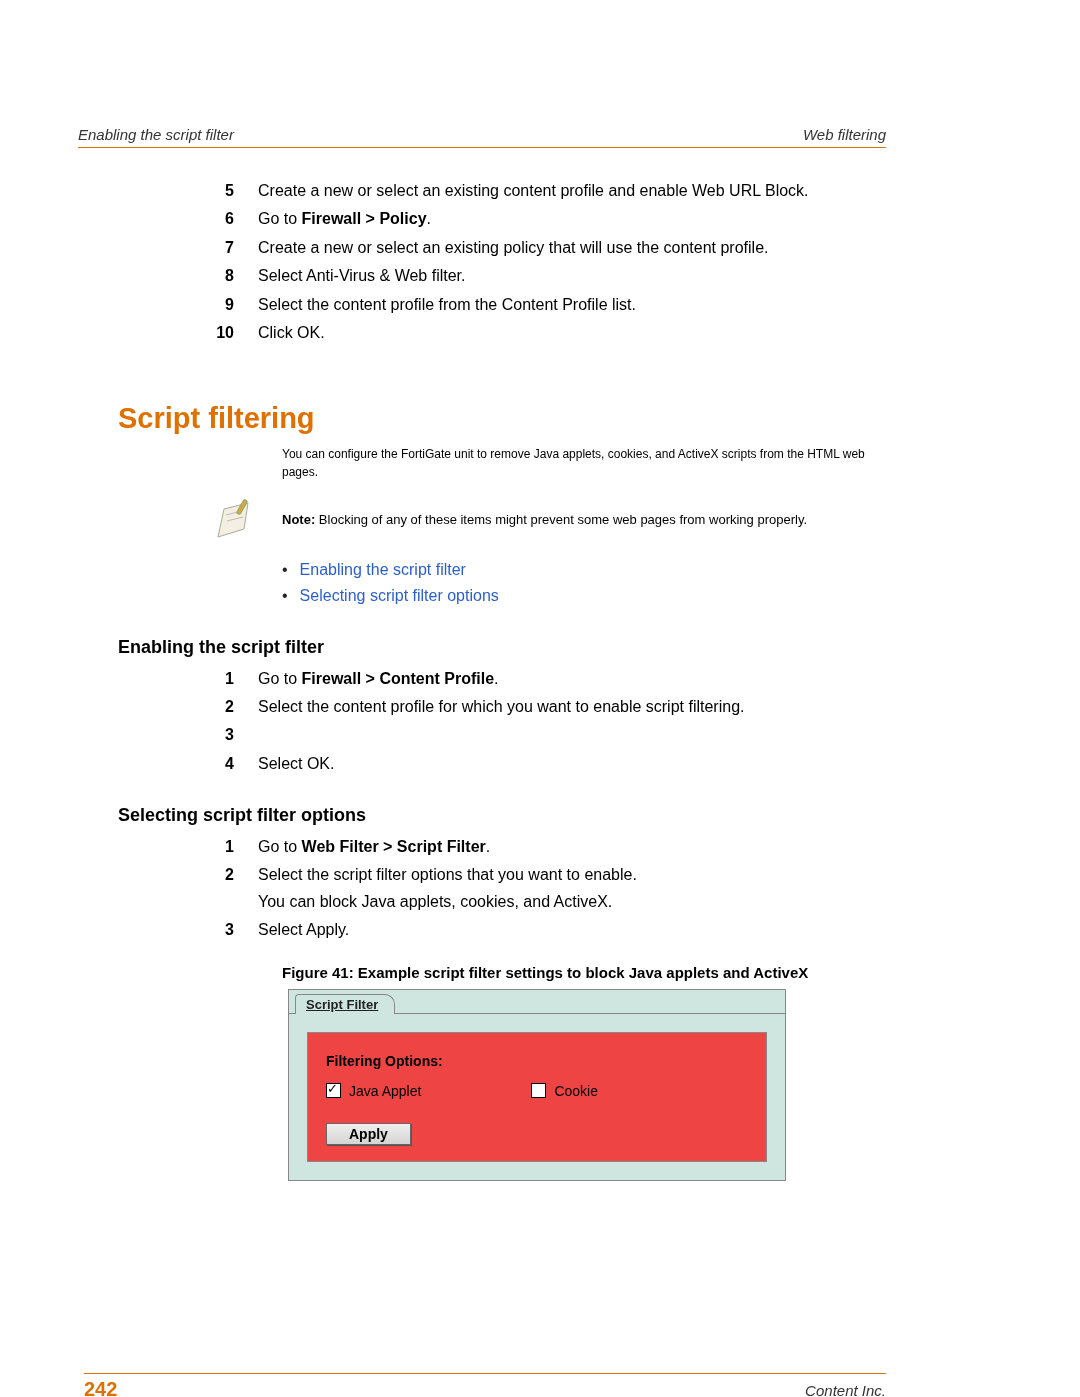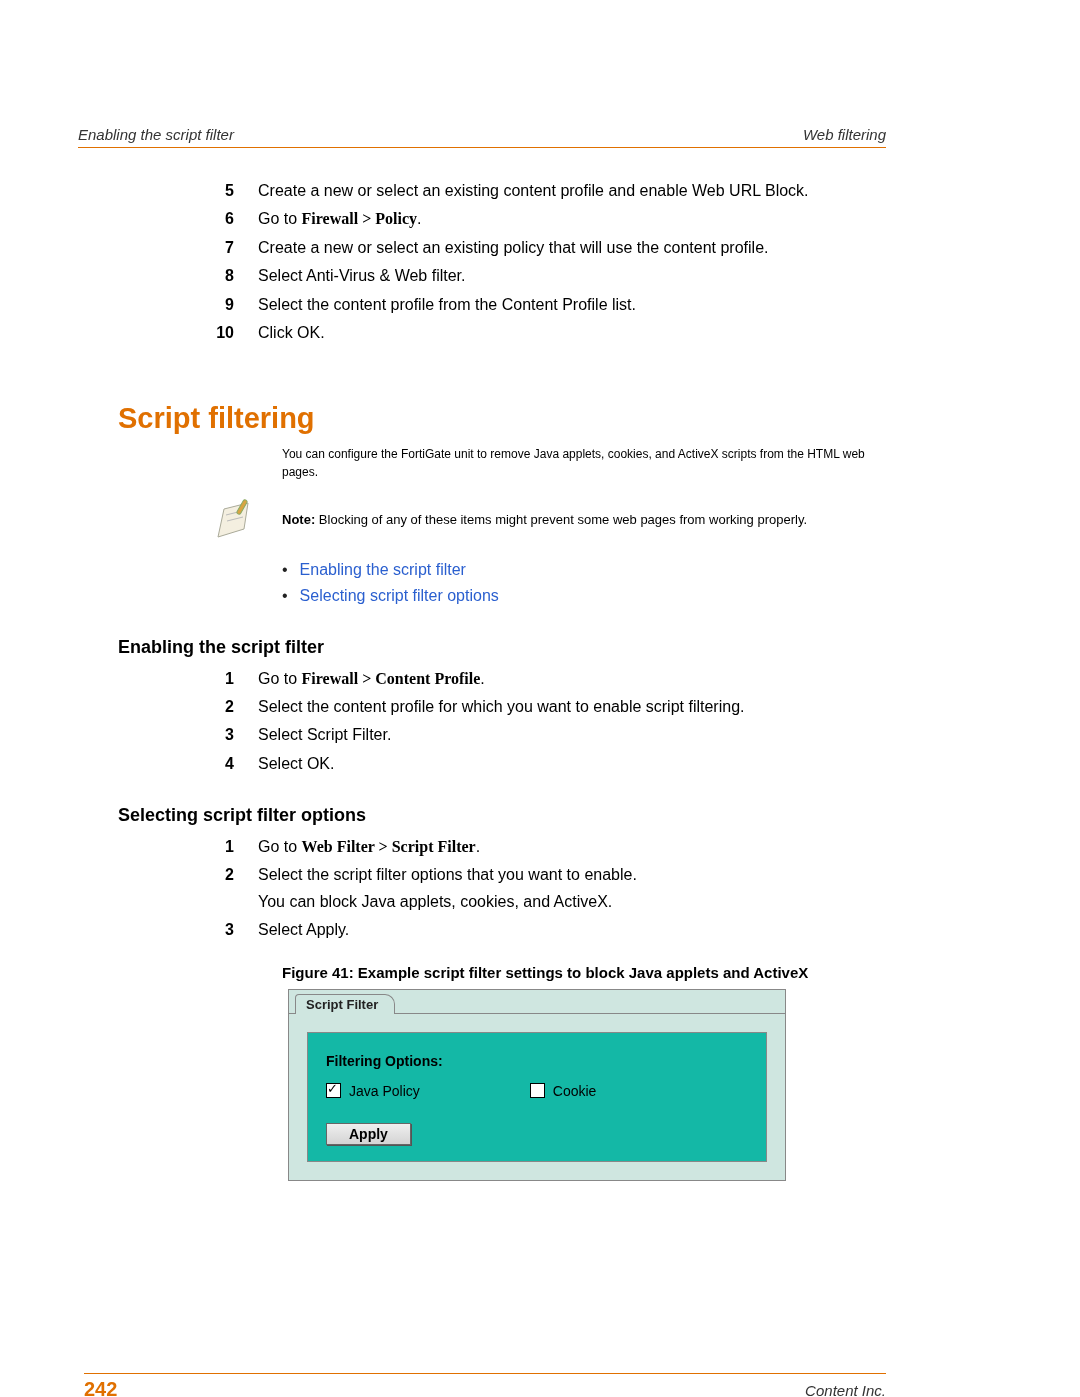--- a/index.html
+++ b/index.html
@@ -138,25 +138,26 @@
     background: #cfe6e0;
     border: 1px solid #888;
     border-bottom: none;
     border-top-left-radius: 4px;
     border-top-right-radius: 10px;
     padding: 2px 16px 2px 10px;
     font-size: 13px;
     font-weight: bold;
     color: #222;
     margin-bottom: -1px;
+    text-decoration: underline;
   }
   .panel-inner {
     margin: 18px;
     border: 1px solid #888;
-    background: #14b8a6;
+    background: #ef4444;
     padding: 20px 18px 16px 18px;
   }
   .panel-inner .legend {
     font-weight: bold;
     font-size: 14px;
     margin-bottom: 14px;
   }
   .opts-row {
     display: flex;
     gap: 110px;
@@ -186,21 +187,21 @@
   .apply-btn {
     margin-top: 14px;
     background: linear-gradient(#efefef,#d4d4d4);
     border: 1px solid #666;
     box-shadow: 1px 1px 0 #555;
     font-size: 14px;
     font-weight: bold;
     padding: 2px 22px;
     cursor: pointer;
   }
-  .bold { font-weight: bold; font-family: Liberation Serif, serif; }
+  .bold { font-weight: bold; }
 </style>
 </head>
 <body>
 
 <div class="page">
 
   <div class="running-top">
     <span>Enabling the script filter</span>
     <span>Web filtering</span>
   </div>
@@ -260,21 +261,20 @@
     <li>
         <span class="num">1</span>
         <span class="txt"><span>Go to </span><span class="bold">Firewall &gt; Content Profile</span><span>.</span></span>
       </li>
     <li>
         <span class="num">2</span>
         <span class="txt"><span></span><span class="bold"></span><span>Select the content profile for which you want to enable script filtering.</span></span>
       </li>
     <li>
         <span class="num">3</span>
-        <span class="txt"><span></span><span class="bold"></span><span>Select Script Filter.</span></span>
       </li>
     <li>
         <span class="num">4</span>
         <span class="txt"><span></span><span class="bold"></span><span>Select OK.</span></span>
       </li>
   </ol>
 
   <h2 class="subsection">Selecting script filter options</h2>
   <ol class="steps" style="margin-top:4px;">
     <li>
@@ -295,21 +295,21 @@
 
   <div class="screenshot">
     <div class="tab-row">
       <div class="tab">Script Filter</div>
     </div>
     <div class="panel-inner">
       <div class="legend">Filtering Options:</div>
       <div class="opts-row">
         <label class="chk">
             <span class="box checked"></span>
-            <span>Java Policy</span>
+            <span>Java Applet</span>
           </label>
         <label class="chk">
             <span class="box"></span>
             <span>Cookie</span>
           </label>
       </div>
       <button class="apply-btn">Apply</button>
     </div>
   </div>
 

